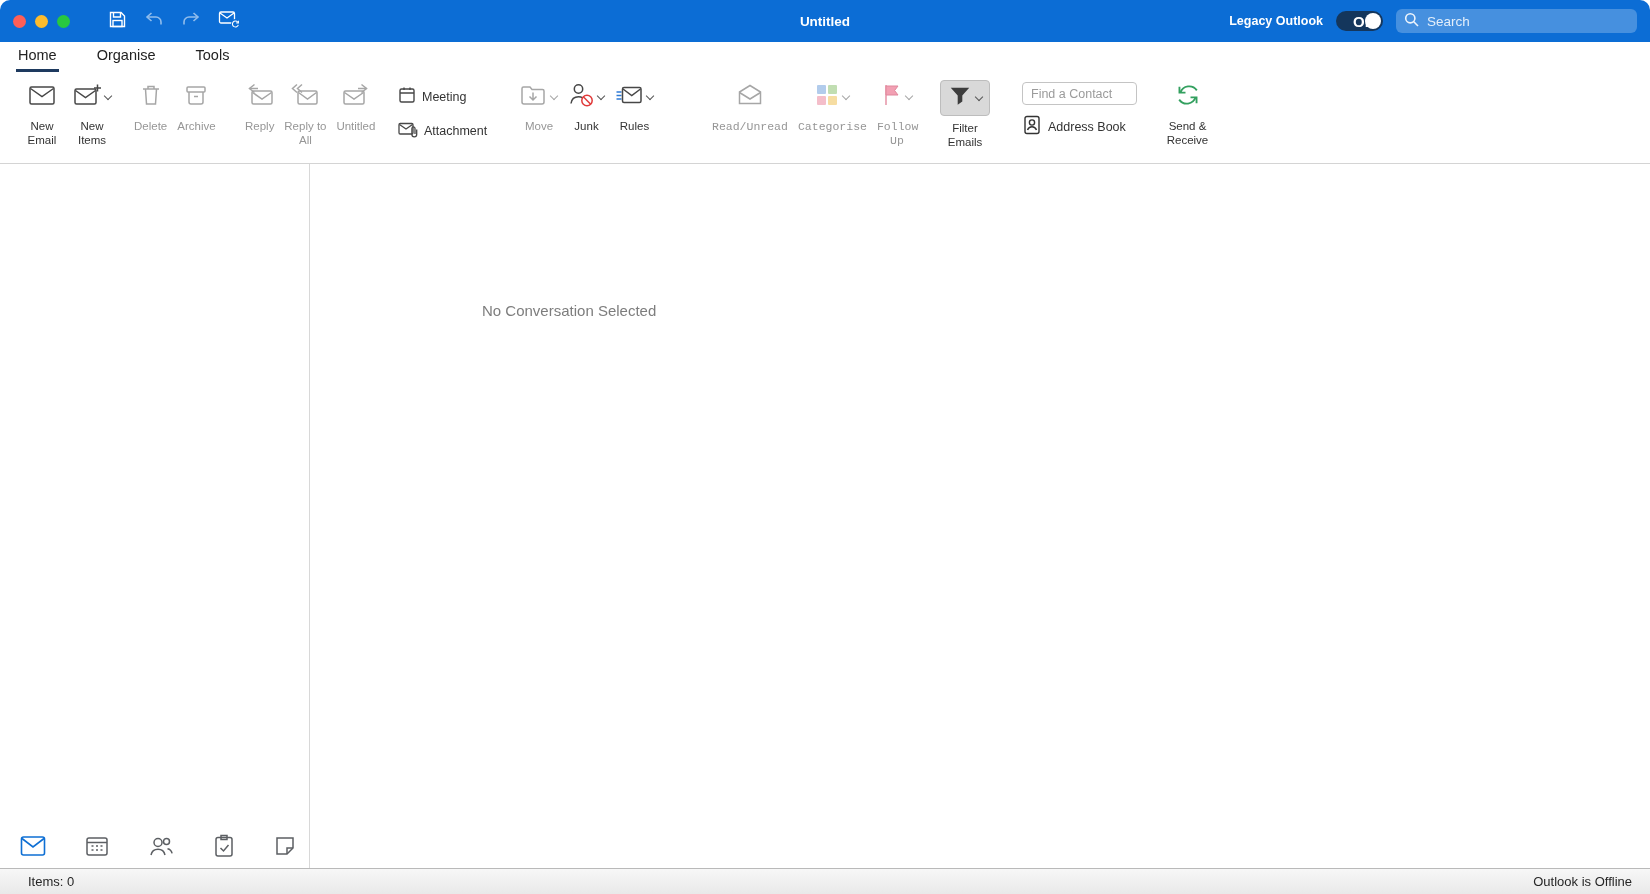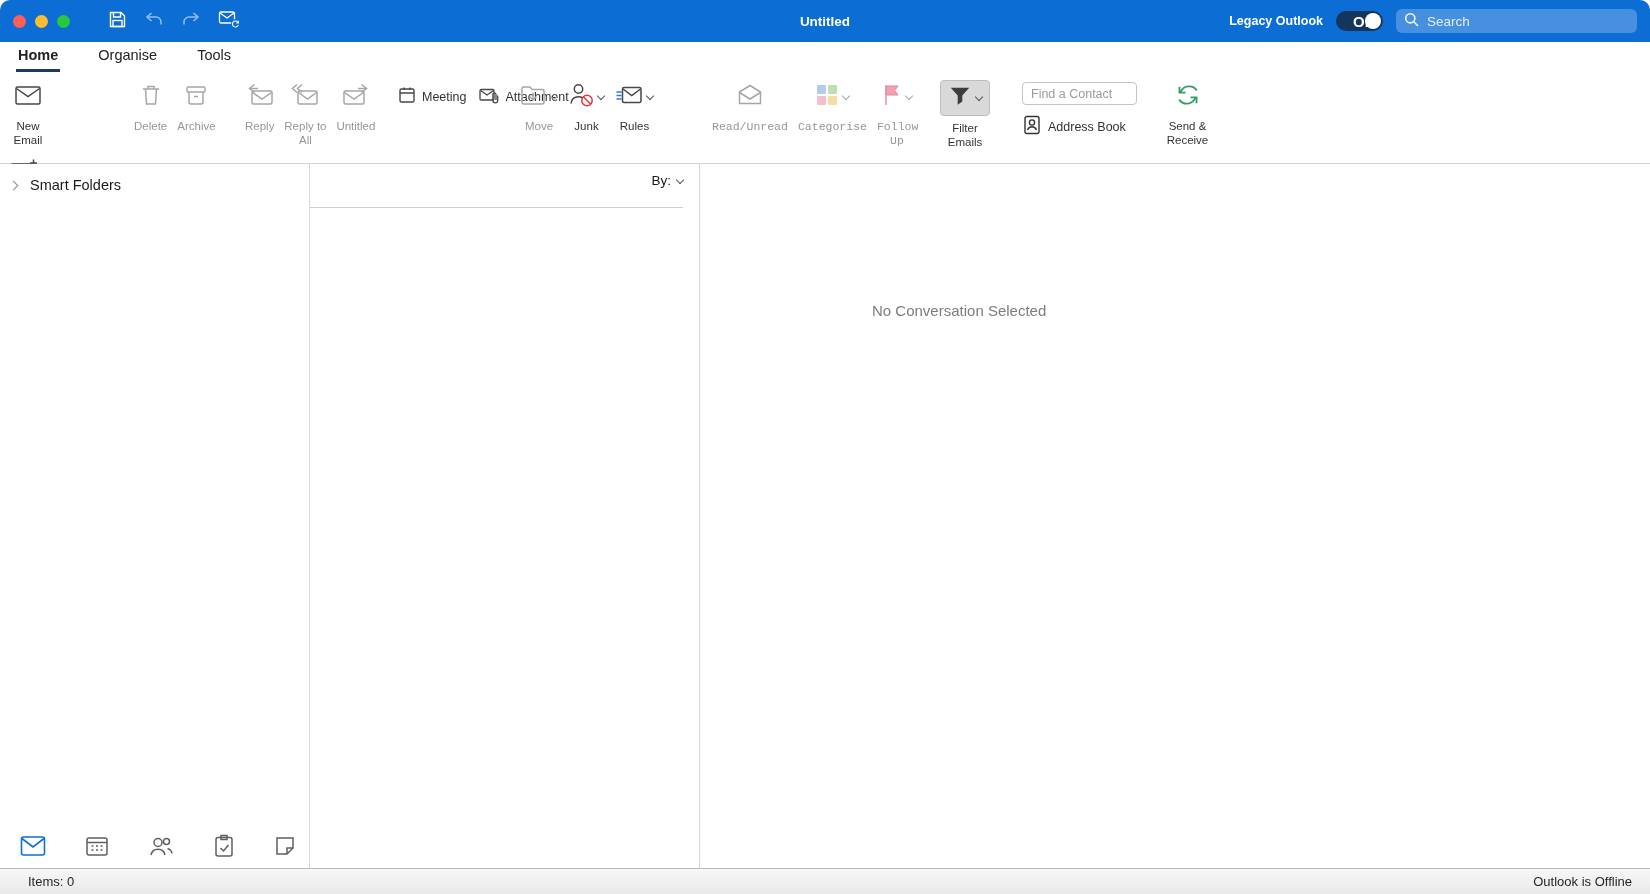--- a/index.html
+++ b/index.html
@@ -41,41 +41,41 @@
   }
   .searchbox input {
     flex:1; background:transparent; border:none; outline:none;
     color:#fff; font-size:13.5px; font-family:inherit;
   }
   .searchbox input::placeholder { color:rgba(255,255,255,.85); }
 
   
   .tabsrow { height:30px; background:#fff; display:flex; align-items:flex-end; padding-left:16px; gap:36px; }
   .tab { font-size:14.5px; color:#222; padding:0 2px 6px 2px; cursor:pointer; border-bottom:3px solid transparent; }
-  .tab.active { font-weight:bold; border-bottom:3px solid #1e3a5f; }
+  .tab.active { font-weight:normal; border-bottom:3px solid #1e3a5f; }
 
   
   .ribbon { height:92px; background:#fff; border-bottom:1px solid #d4d4d4; position:relative; }
   .rgroup { position:absolute; top:6px; display:flex; gap:6px; align-items:flex-start; }
   .rbtn { display:flex; flex-direction:column; align-items:center; padding:0 2px; cursor:pointer; }
   .icon-row { height:38px; display:flex; align-items:center; gap:3px; }
   .rlabel { font-size:11.5px; color:#333; text-align:center; line-height:1.18; margin-top:4px; }
   .rbtn.disabled .rlabel { color:#969696; }
   .lw40 { max-width:40px; } .lw46 { max-width:46px; } .lw54 { max-width:55px; }
   .chev { display:inline-block; width:8px; height:8px; position:relative; }
   .chev::before {
     content:""; position:absolute; left:1px; top:0; width:5px; height:5px;
     border-right:1.4px solid #555; border-bottom:1.4px solid #555; transform:rotate(45deg);
   }
   .chev.gray::before { border-color:#a6a6a6; }
   .filter-box {
     width:50px; height:36px; background:#d9d9d9; border:1px solid #bdbdbd; border-radius:4px;
     display:flex; align-items:center; justify-content:center; gap:3px;
   }
-  .hgroup-col { display:flex; flex-direction:row; gap:13px; padding-top:8px; }
+  .hgroup-col { display:flex; flex-direction:column; gap:13px; padding-top:8px; }
   .hrow { display:flex; align-items:center; gap:6px; font-size:12.5px; color:#333; cursor:pointer; }
   .contact-col { display:flex; flex-direction:column; gap:10px; padding-top:4px; }
   .find-contact {
     width:115px; height:23px; border:1px solid #c4c4c4; border-radius:4px; background:#fff;
     font-size:12.5px; padding:8px 8px; outline:none; font-family:inherit; color:#333;
   }
   .find-contact::placeholder { color:#9b9b9b; }
 
   
   .main { display:flex; height:704px; position:relative; background:#fff; }
@@ -165,21 +165,21 @@
   </div>
 
   <div class="tabsrow">
     <div class="tab active">Home</div>
     <div class="tab">Organise</div>
     <div class="tab">Tools</div>
   </div>
 
   <div class="ribbon">
 
-    <div class="rgroup" style="left:6px;flex-direction:column;">
+    <div class="rgroup" style="left:20px;">
       <div class="rbtn">
         <div class="icon-row">
             <span>
           <svg width="28" height="24" viewBox="0 0 28 24" fill="none" stroke="#474747" stroke-width="1.5">
             <rect x="2" y="4" width="24" height="17" rx="1.5"></rect>
                 <path d="M2.5 5.5L14 13.5 25.5 5.5"></path>
           </svg></span>
         </div>
         <span class="rlabel lw40">New Email</span>
       </div>
@@ -398,24 +398,20 @@
         </div>
         <span class="rlabel lw54">Send &amp; Receive</span>
       </div>
     </div>
 
   </div>
 
   <div class="main">
 
     <div class="sidebar">
-      <div class="smart-folders">
-        <span class="chev-right"></span>
-        <span>Smart Folders</span>
-      </div>
       <div class="modules">
         <button class="module">
           <svg width="26" height="22" viewBox="0 0 26 22" fill="none" stroke="#0e6fd4" stroke-width="1.6">
             <rect x="1.5" y="2" width="23" height="18" rx="2"></rect>
               <path d="M2 3.5L13 12 24 3.5"></path>
           </svg>
         </button>
         <button class="module">
           <svg width="24" height="22" viewBox="0 0 24 22" fill="none" stroke="#5c5f63" stroke-width="1.5">
             <rect x="2" y="3" width="20" height="17" rx="2"></rect>
@@ -440,27 +436,20 @@
         </button>
         <button class="module">
           <svg width="22" height="22" viewBox="0 0 22 22" fill="none" stroke="#5c5f63" stroke-width="1.5">
             <path d="M3 3h16v10l-6 6H3z"></path>
               <path d="M13 19v-6h6"></path>
           </svg>
         </button>
       </div>
     </div>
 
-    <div class="msglist">
-      <div class="by-sort">
-        <span>By:</span>
-        <span class="chev"></span>
-      </div>
-      <div class="list-rule"></div>
-    </div>
 
     <div class="reading">
       <div class="no-conv">No Conversation Selected</div>
     </div>
 
   </div>
 
   <div class="statusbar">
     <span>Items: 0</span>
     <span>Outlook is Offline</span>

